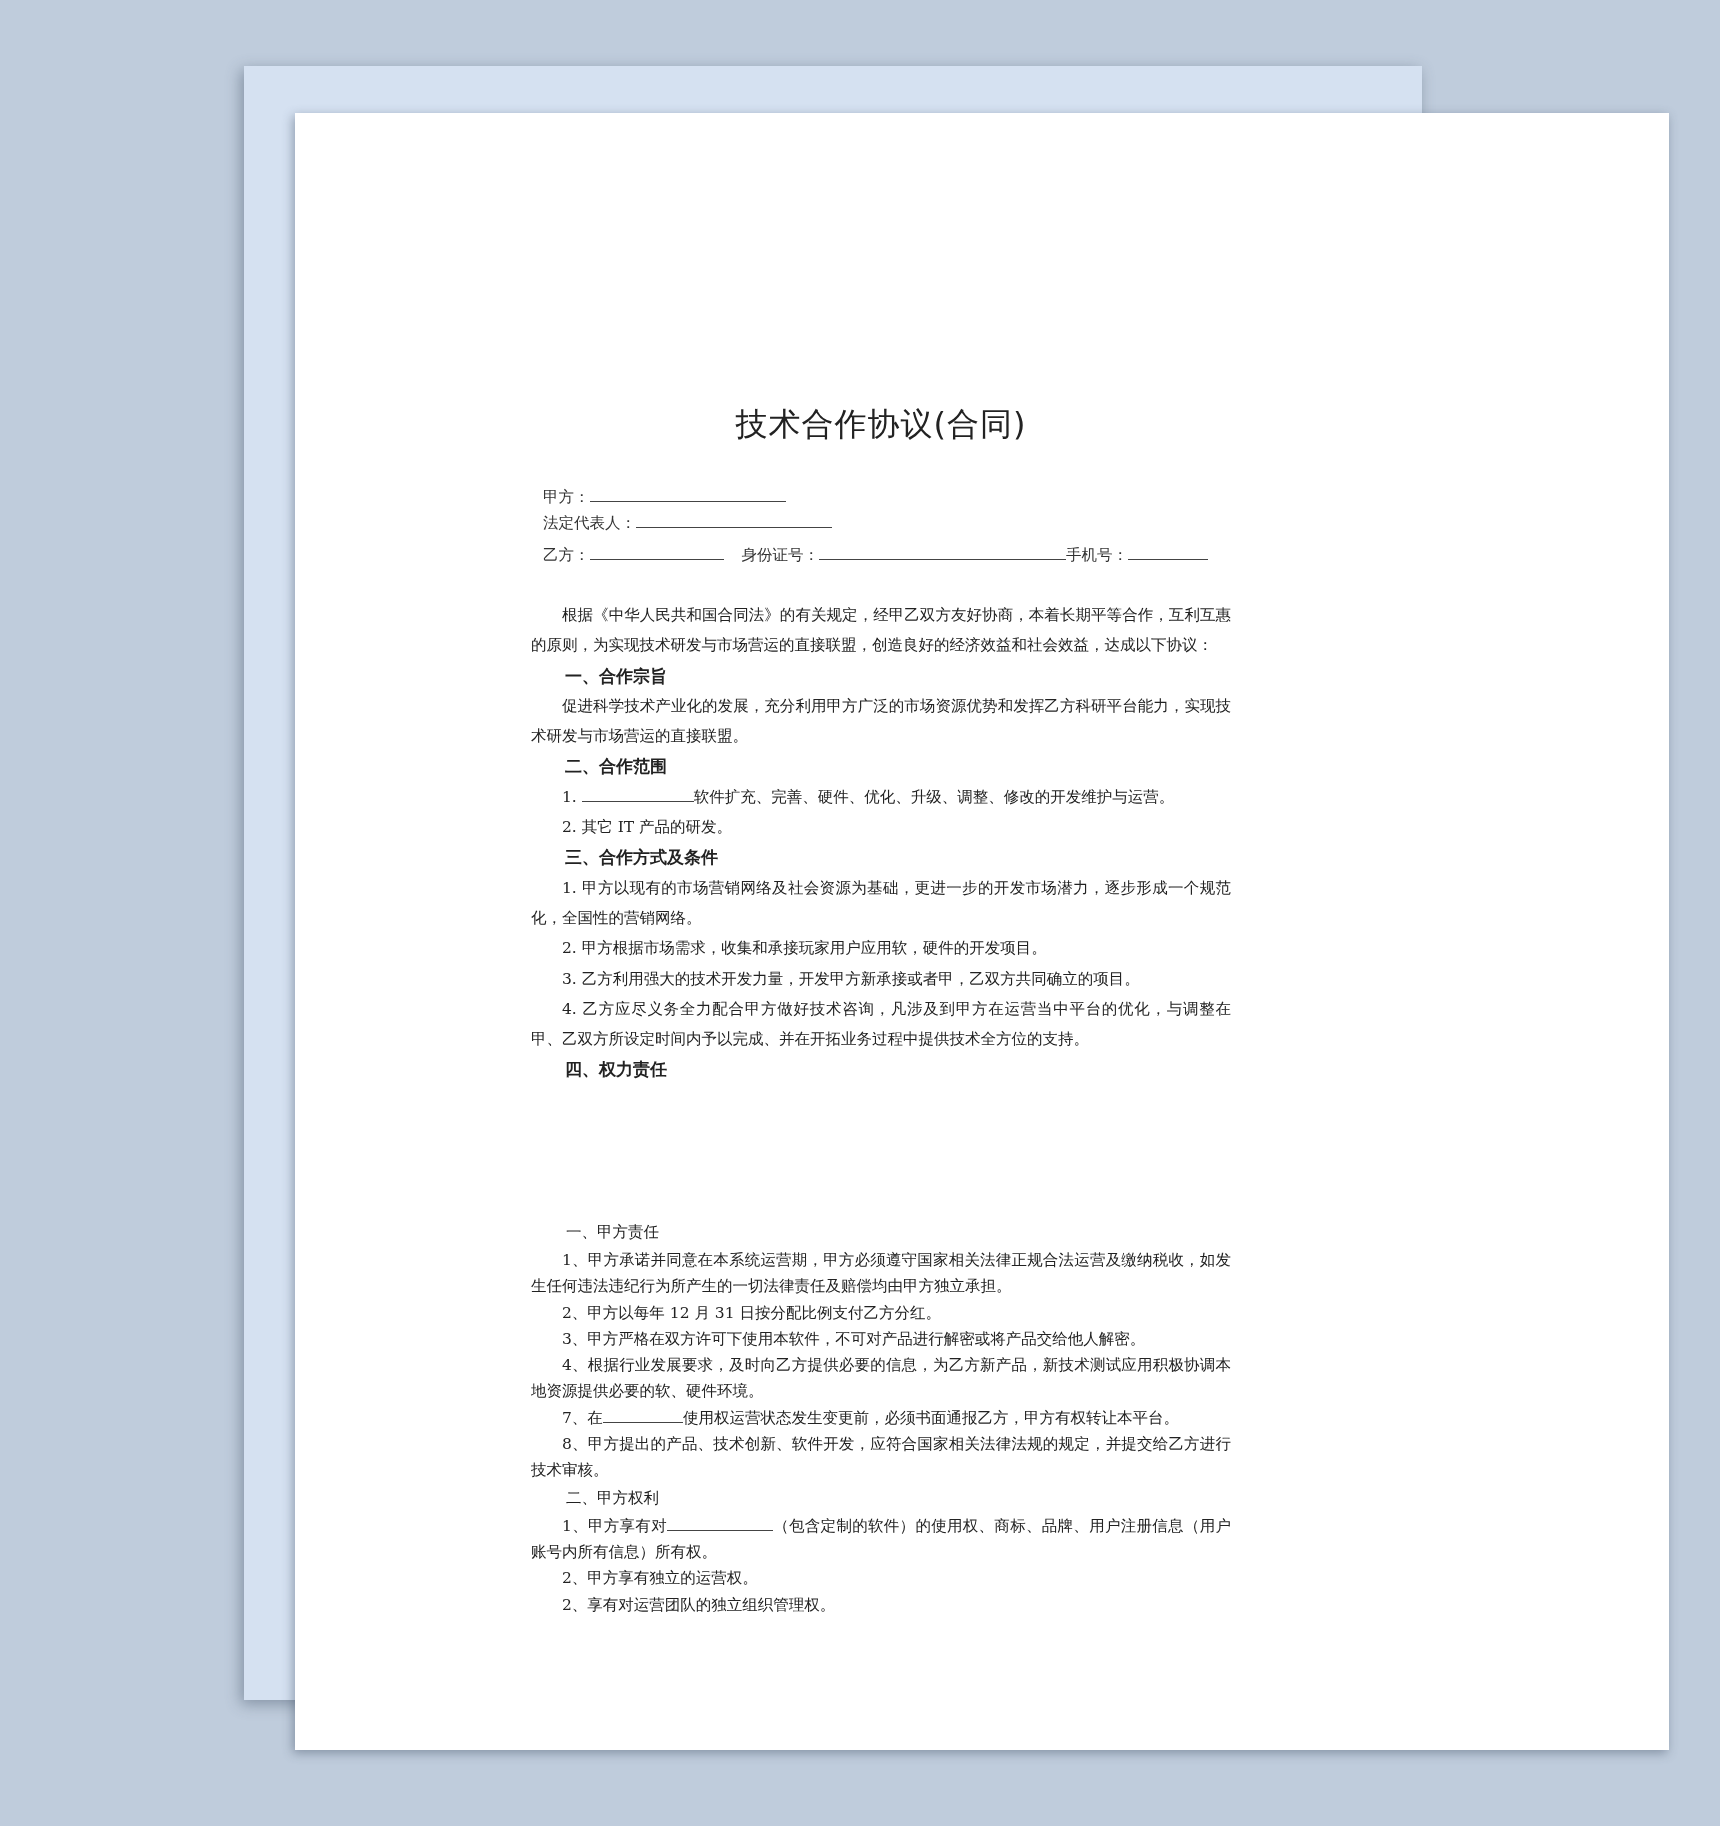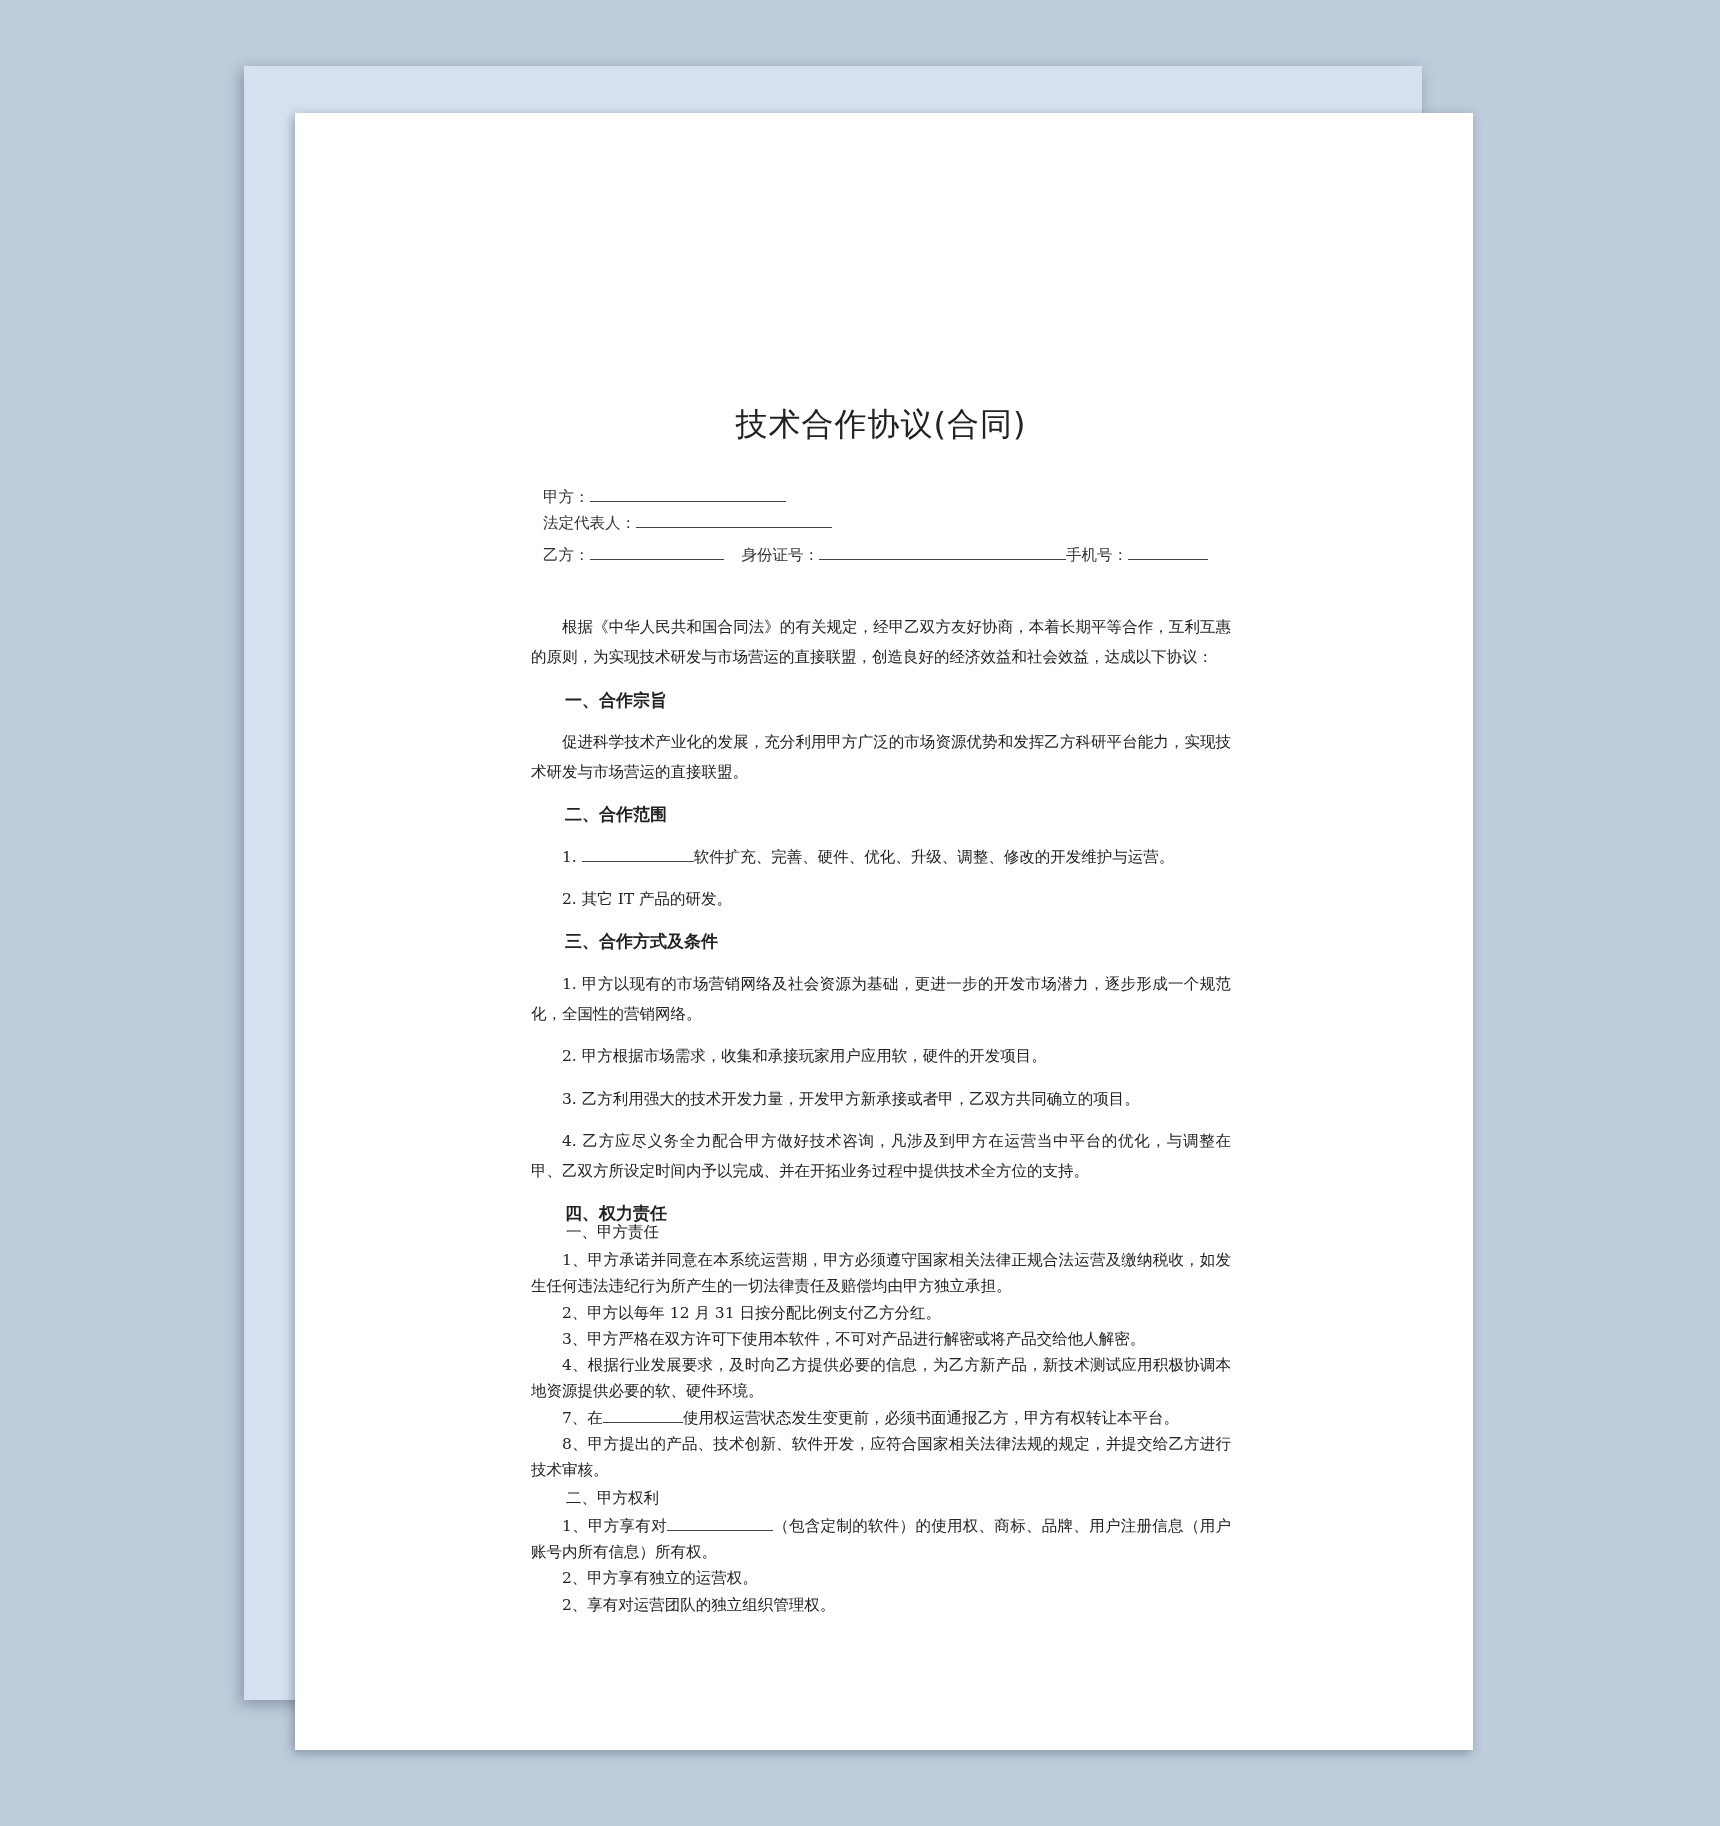--- a/index.html
+++ b/index.html
@@ -14,21 +14,21 @@
   .back-page {
     position: absolute;
     left: 244px; top: 66px;
     width: 1178px; height: 1634px;
     background: #d5e1f1;
     box-shadow: -3px 4px 14px rgba(60,75,95,0.45);
   }
   .front-page {
     position: absolute;
     left: 295px; top: 113px;
-    width: 1178px; height: 1637px;
+    width: 1374px; height: 1637px;
     background: #ffffff;
     box-shadow: -2px 3px 10px rgba(60,75,95,0.45);
   }
   .content {
     position: absolute;
     left: 236px; top: 0;
     width: 700px;
   }
   .title {
     position: absolute;
@@ -66,21 +66,21 @@
     text-align: justify;
     text-align-last: left;
   }
   .h {
     margin: 0;
     text-indent: 2em;
     font-weight: bold;
     font-family: "DejaVu Sans", "Liberation Sans", sans-serif;
     font-size: 17px;
   }
-  .s1 .p, .s1 .h { line-height: 30.3px; margin-top: 12px; }
+  .s1 .p, .s1 .h { line-height: 30.3px; }
   .s2 .p, .s2 .h { line-height: 26.3px; }
   .s2 .sub { margin: 4px; text-indent: 2em; }
 </style>
 </head>
 <body>
 
 <div class="back-page"></div>
 
 <div class="front-page">
   <div class="content">

